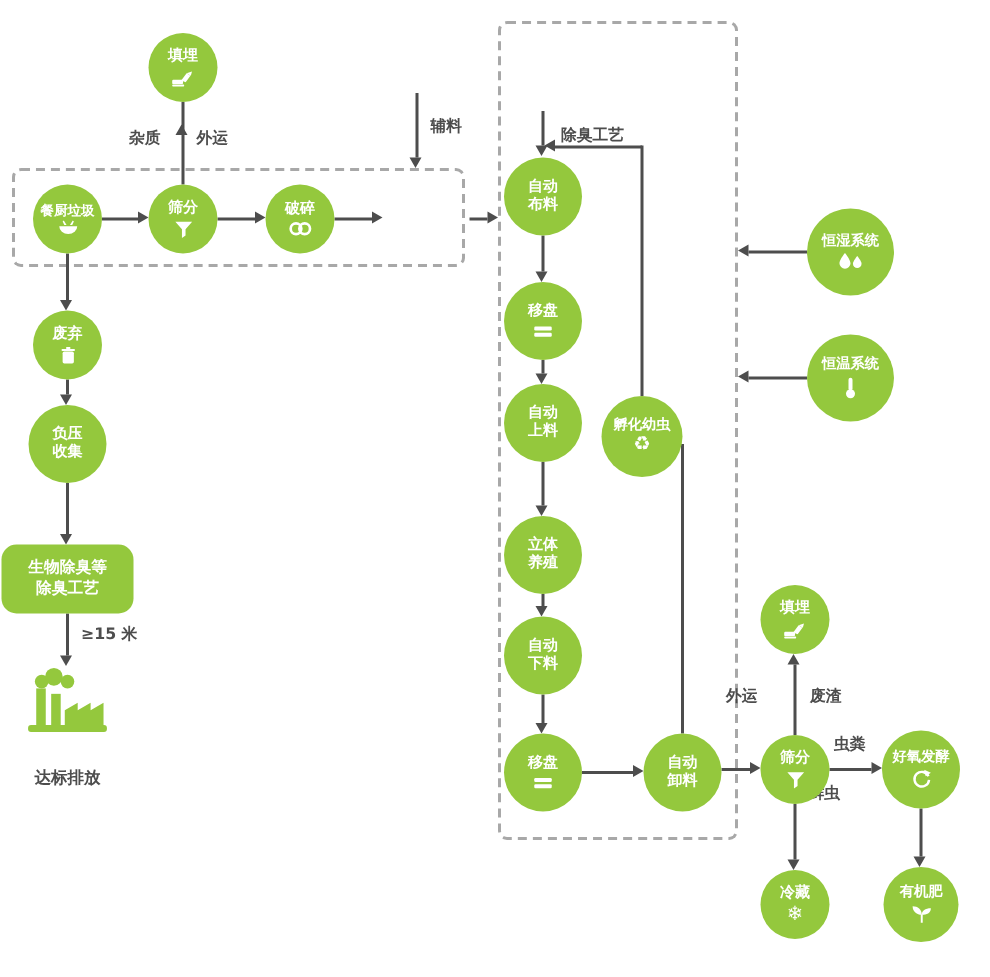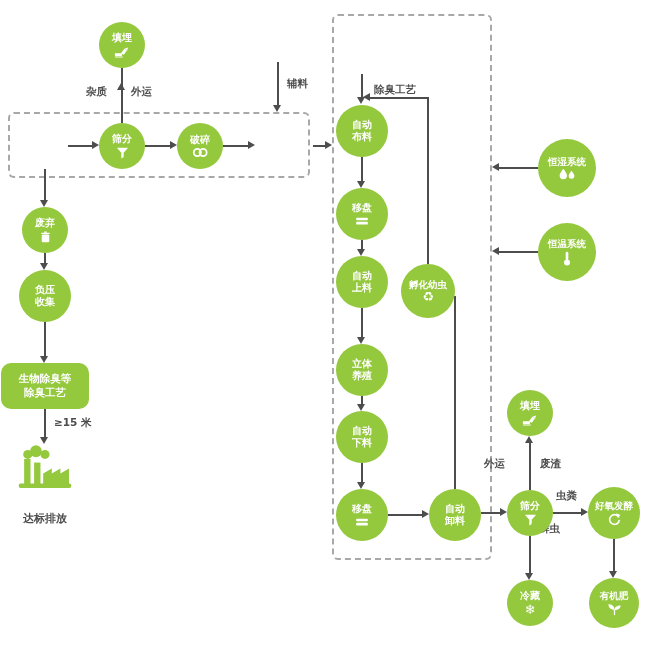--- a/index.html
+++ b/index.html
@@ -3,21 +3,21 @@
 <meta charset="utf-8">
 <style>
   :root{ --green:#94C83D; --text:#4D4D4D; }
   html,body{margin:0;padding:0;background:#fff;}
   body{font-family:"DejaVu Sans","Liberation Sans",sans-serif;}
   #canvas{position:relative;width:660px;height:651px;background:#fff;overflow:hidden;}
 
   .node{position:absolute;border-radius:50%;background:var(--green);color:#fff;
         display:flex;flex-direction:column;align-items:center;justify-content:center;
         text-align:center;font-weight:bold;box-sizing:border-box;}
-  .node .t{white-space:pre-line;font-size:10px;line-height:1.22;}
+  .node .t{white-space:pre-line;font-size:10px;line-height:1.22;font-family:Liberation Serif, serif;}
   .node .t.s9{font-size:9px;}
   .node .t.s95{font-size:9.5px;text-align:right;}
   .node .ic{margin-top:1px;display:block;}
   .uic{font-size:13px;line-height:1;margin-top:0px;}
 
   .rectnode{position:absolute;background:var(--green);color:#fff;border-radius:10px;
         display:flex;align-items:center;justify-content:center;text-align:center;
         font-weight:bold;font-size:10.5px;line-height:1.3;white-space:pre-line;}
 
   .lbl{position:absolute;font-size:10.5px;font-weight:bold;color:var(--text);white-space:nowrap;}
@@ -135,20 +135,30 @@
     <svg class="ic" width="16" height="12" viewBox="0 0 20 15">
         <g fill="#fff">
           <rect x="1" y="9" width="9" height="3.6" rx="1"></rect>
           <path d="M8.5 9.5 13 3.5l3.2 2.2-4 5.3z"></path>
           <path d="M13 3.5l4.5-1.5-1 3.7z"></path>
           <rect x="1" y="13" width="10" height="1.5" rx=".7"></rect>
         </g>
       </svg>
   </div>
 
+  <div class="node" style="left:22px;top:123px;width:46px;height:46px">
+    <span class="t s9">餐厨垃圾</span>
+    <svg class="ic" width="15" height="11" viewBox="0 0 20 14">
+        <g fill="#fff">
+          <path d="M2 6h16a8 7 0 0 1-16 0z"></path>
+          <path d="M6 1l2.5 4h-2L5 1.8z"></path>
+          <path d="M14 1l-2.5 4h2L15 1.8z"></path>
+        </g>
+      </svg>
+  </div>
 
   <div class="node" style="left:99px;top:123px;width:46px;height:46px">
     <span class="t">筛分</span>
     <svg class="ic" width="13" height="12" viewBox="0 0 16 15">
         <path fill="#fff" d="M1 1h14l-5.5 6.2v5.3l-3 2v-7.3z"></path>
       </svg>
   </div>
 
   <div class="node" style="left:177px;top:123px;width:46px;height:46px">
     <span class="t">破碎</span>

